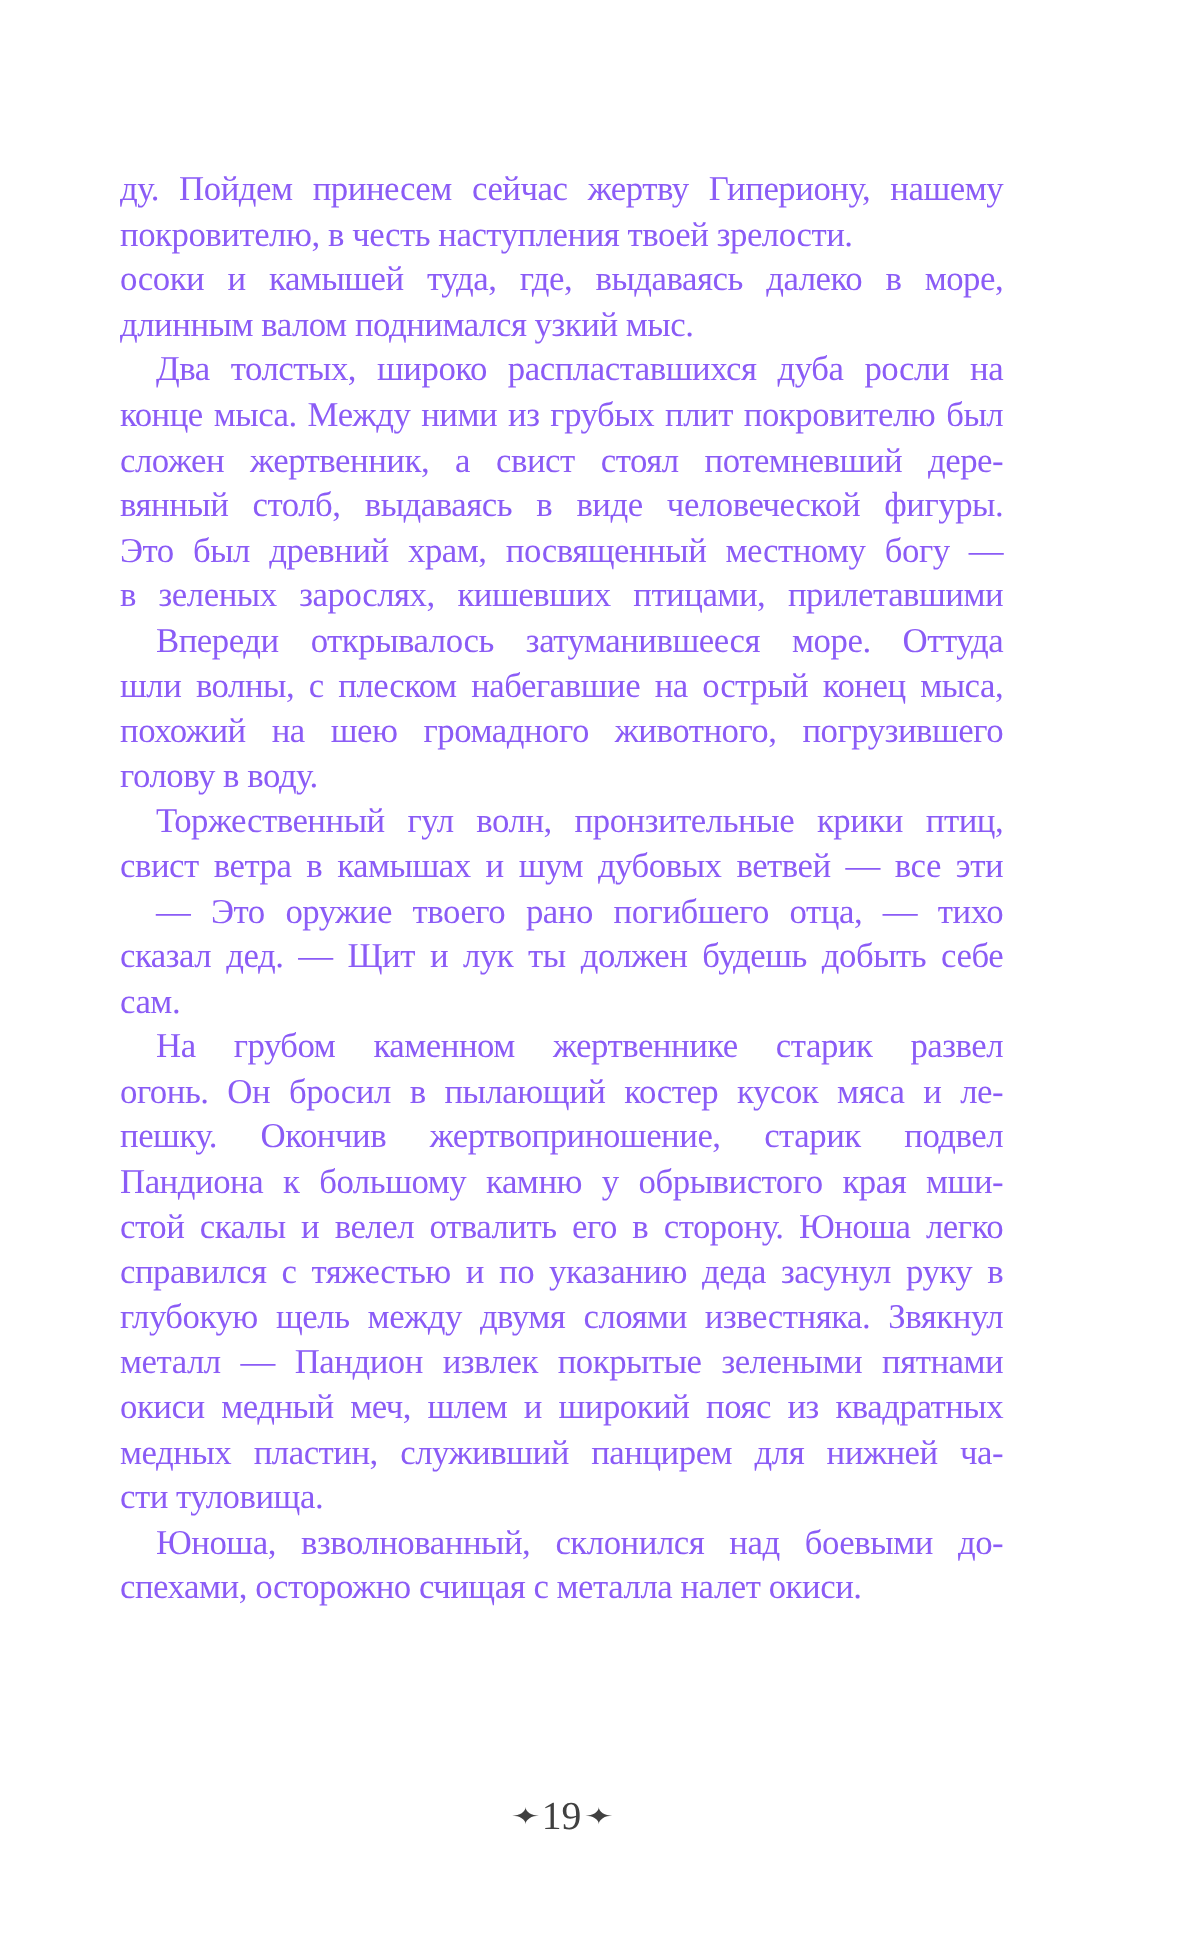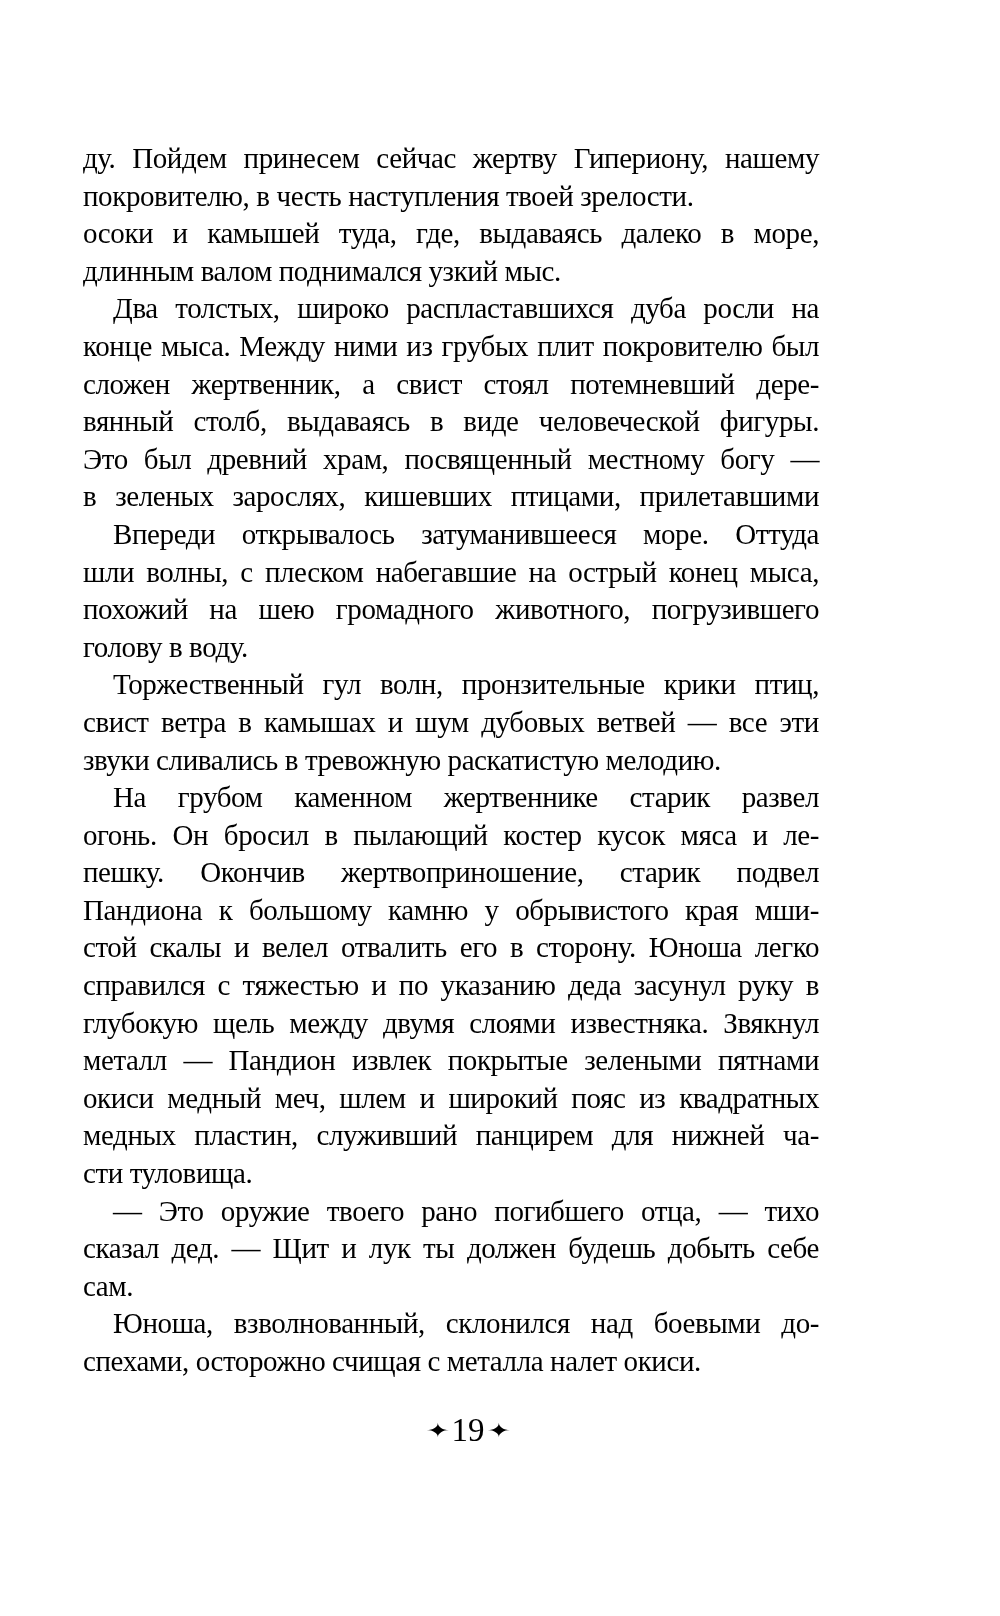--- a/index.html
+++ b/index.html
@@ -14,24 +14,24 @@
     overflow: hidden;
     font-family: "Liberation Serif", "DejaVu Serif", serif;
   }
   .page {
     position: absolute;
     inset: 0;
     background: #ffffff;
   }
   .text-block {
     position: absolute;
-    left: 83px;
+    left: 100px;
     top: 140px;
     width: 736px;
-    color: #000000;
+    color: #8b5cf6;
     font-size: 29px;
     line-height: 37.6px;
     letter-spacing: -0.4px;
   }
   .paragraph {
     margin: 0;
     padding: 0;
   }
   .line {
     text-align: justify;
@@ -40,24 +40,24 @@
   }
   .line.para-last {
     text-align-last: left;
   }
   .line.indent {
     text-indent: 30px;
   }
   .footer {
     position: absolute;
     left: 100px;
-    top: 1408px;
+    top: 1492px;
     width: 736px;
     text-align: center;
-    color: #000000;
+    color: #404040;
     font-size: 33px;
     line-height: 44px;
   }
   .orn {
     display: inline-block;
     font-size: 19px;
     transform: scaleX(1.55);
     vertical-align: 4px;
     margin: 0 6px;
   }
@@ -89,40 +89,39 @@
       </div>
       <div class="paragraph">
         <div class="line indent">Впереди открывалось затуманившееся море. Оттуда</div>
         <div class="line">шли волны, с плеском набегавшие на острый конец мыса,</div>
         <div class="line">похожий на шею громадного животного, погрузившего</div>
         <div class="line para-last">голову в воду.</div>
       </div>
       <div class="paragraph">
         <div class="line indent">Торжественный гул волн, пронзительные крики птиц,</div>
         <div class="line">свист ветра в камышах и шум дубовых ветвей — все эти</div>
-        <div class="line para-last">звуки сливались в тревожную раскатистую мелодию.</div>
+      </div>
+      <div class="paragraph">
+        <div class="line indent">— Это оружие твоего рано погибшего отца, — тихо</div>
+        <div class="line para-last">сказал дед. — Щит и лук ты должен будешь добыть себе сам.</div>
       </div>
       <div class="paragraph">
         <div class="line indent">На грубом каменном жертвеннике старик развел</div>
         <div class="line">огонь. Он бросил в пылающий костер кусок мяса и ле-</div>
         <div class="line">пешку. Окончив жертвоприношение, старик подвел</div>
         <div class="line">Пандиона к большому камню у обрывистого края мши-</div>
         <div class="line">стой скалы и велел отвалить его в сторону. Юноша легко</div>
         <div class="line">справился с тяжестью и по указанию деда засунул руку в</div>
         <div class="line">глубокую щель между двумя слоями известняка. Звякнул</div>
         <div class="line">металл — Пандион извлек покрытые зелеными пятнами</div>
         <div class="line">окиси медный меч, шлем и широкий пояс из квадратных</div>
         <div class="line">медных пластин, служивший панцирем для нижней ча-</div>
         <div class="line para-last">сти туловища.</div>
       </div>
       <div class="paragraph">
-        <div class="line indent">— Это оружие твоего рано погибшего отца, — тихо</div>
-        <div class="line para-last">сказал дед. — Щит и лук ты должен будешь добыть себе сам.</div>
-      </div>
-      <div class="paragraph">
         <div class="line indent">Юноша, взволнованный, склонился над боевыми до-</div>
         <div class="line para-last">спехами, осторожно счищая с металла налет окиси.</div>
       </div>
     </div>
 
   <div class="footer">
     <span class="orn">✦</span><span class="pagenum">19</span><span class="orn">✦</span>
   </div>
 
 </div>

